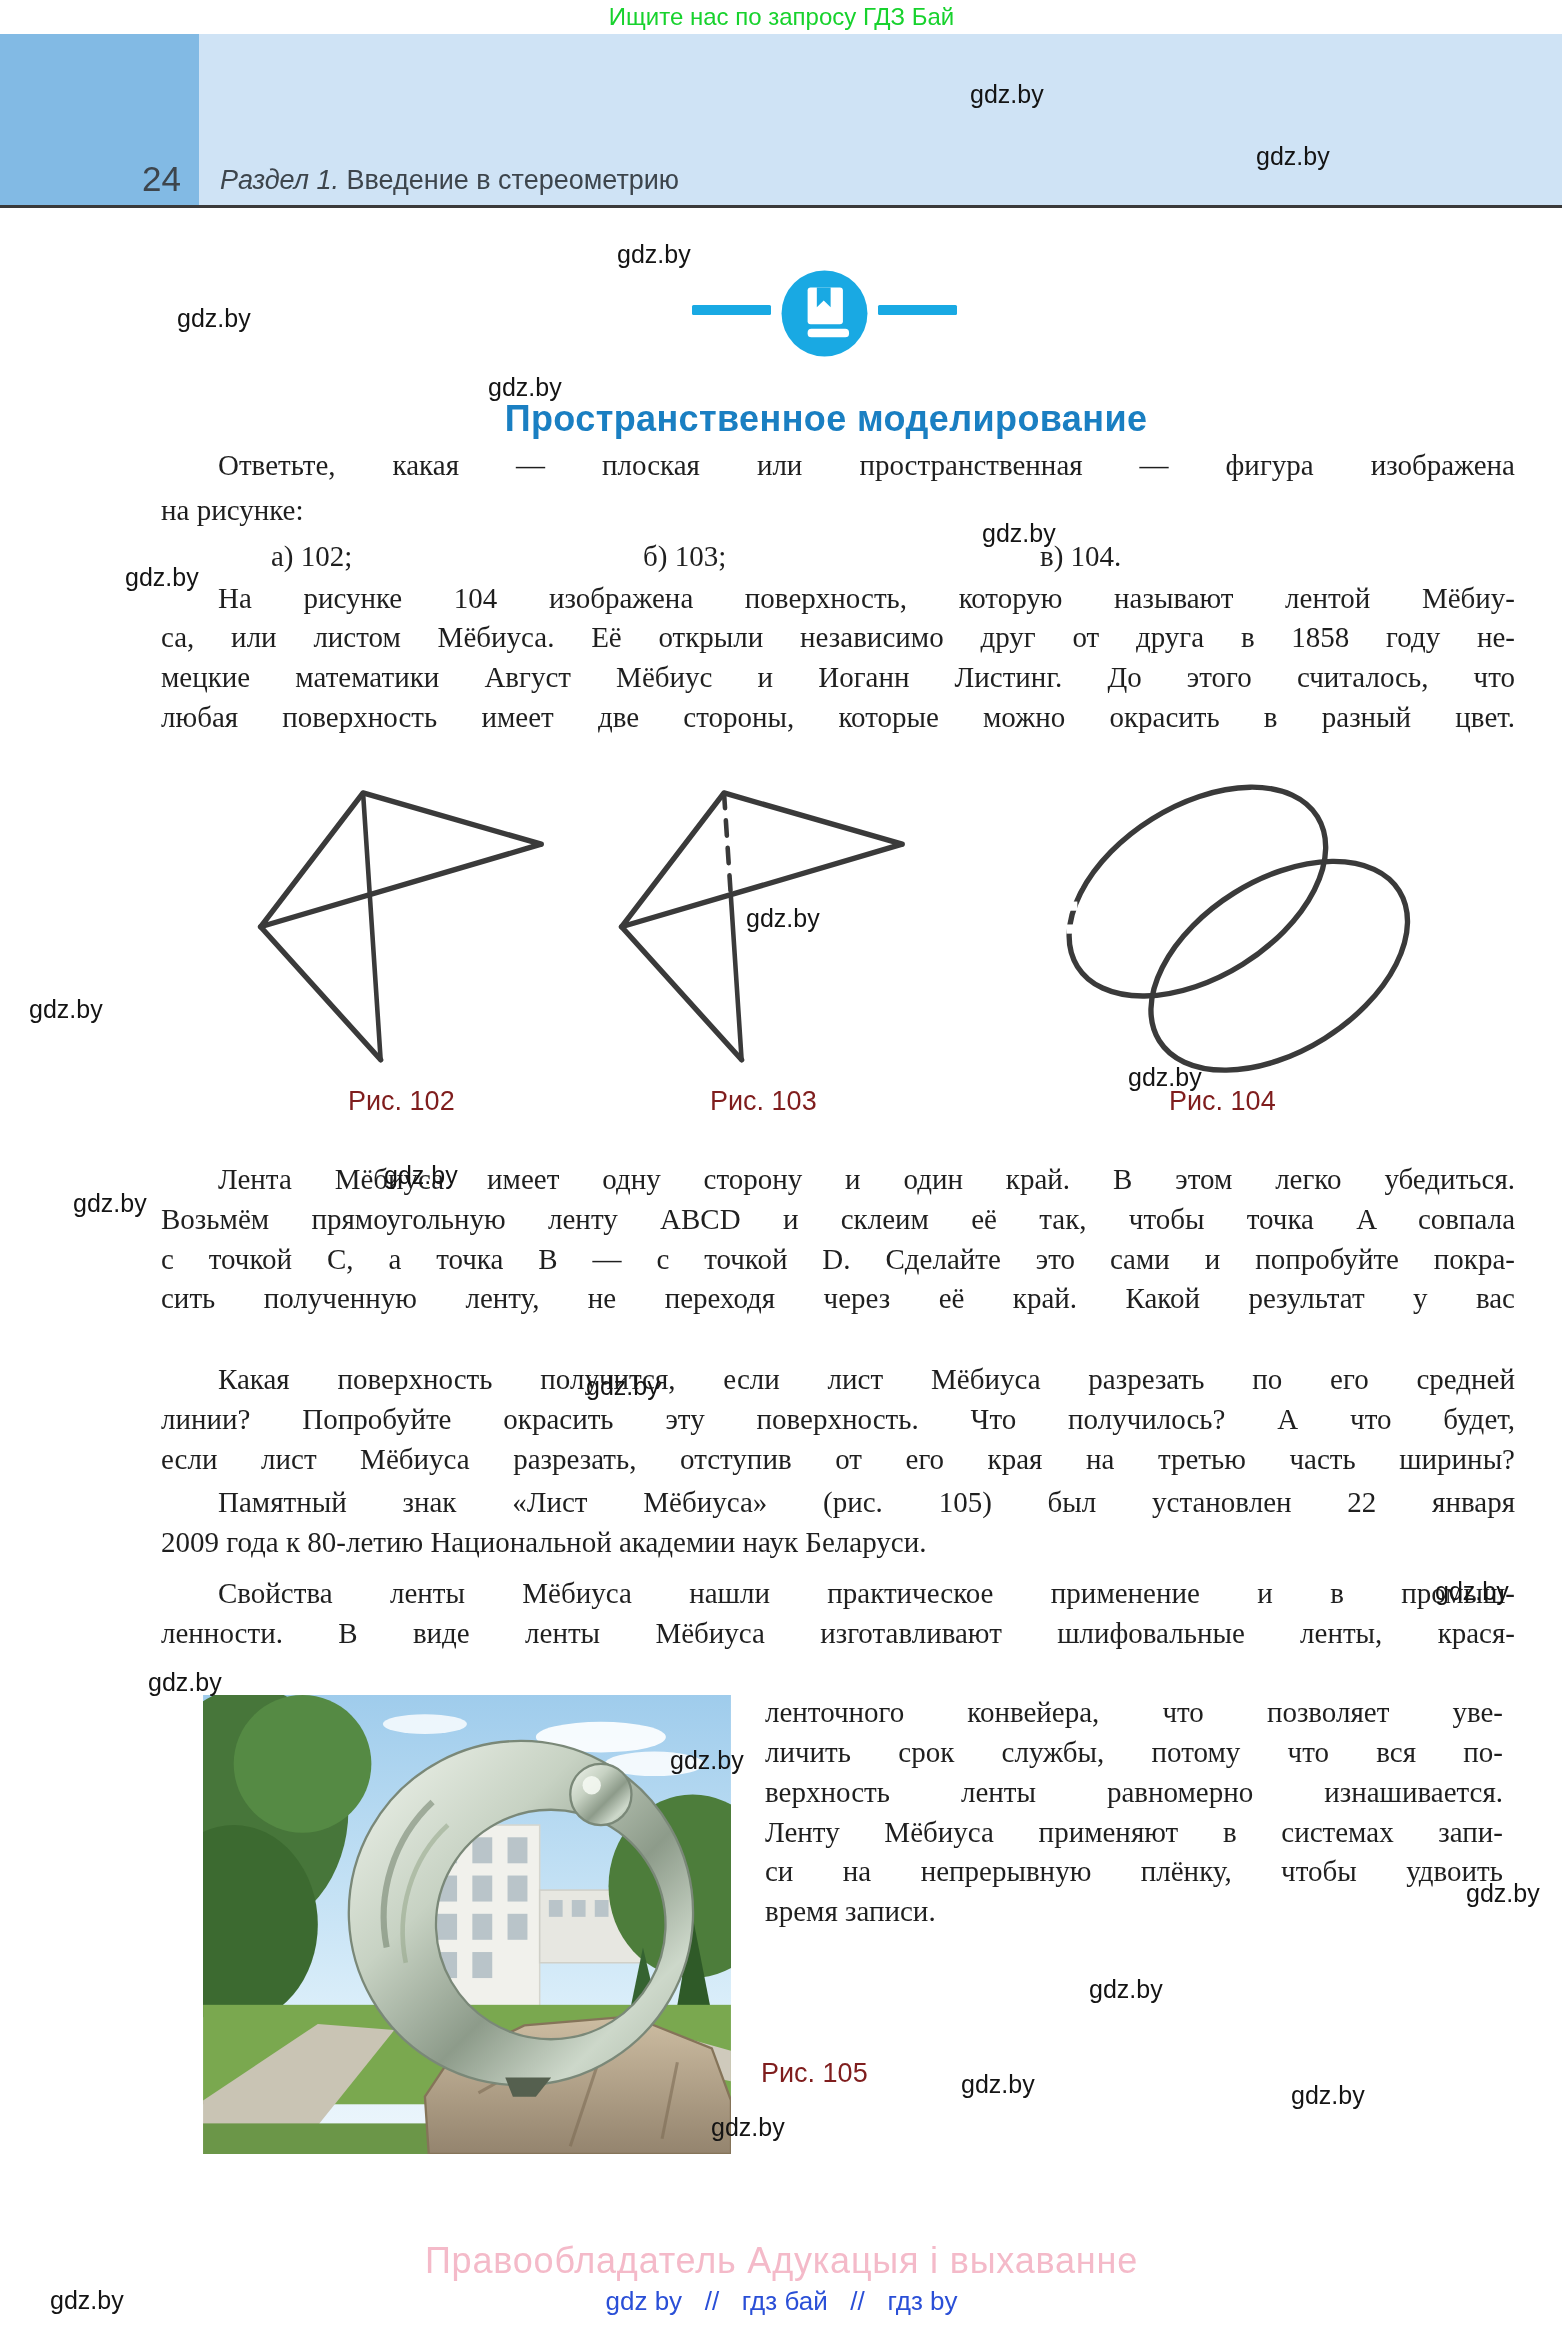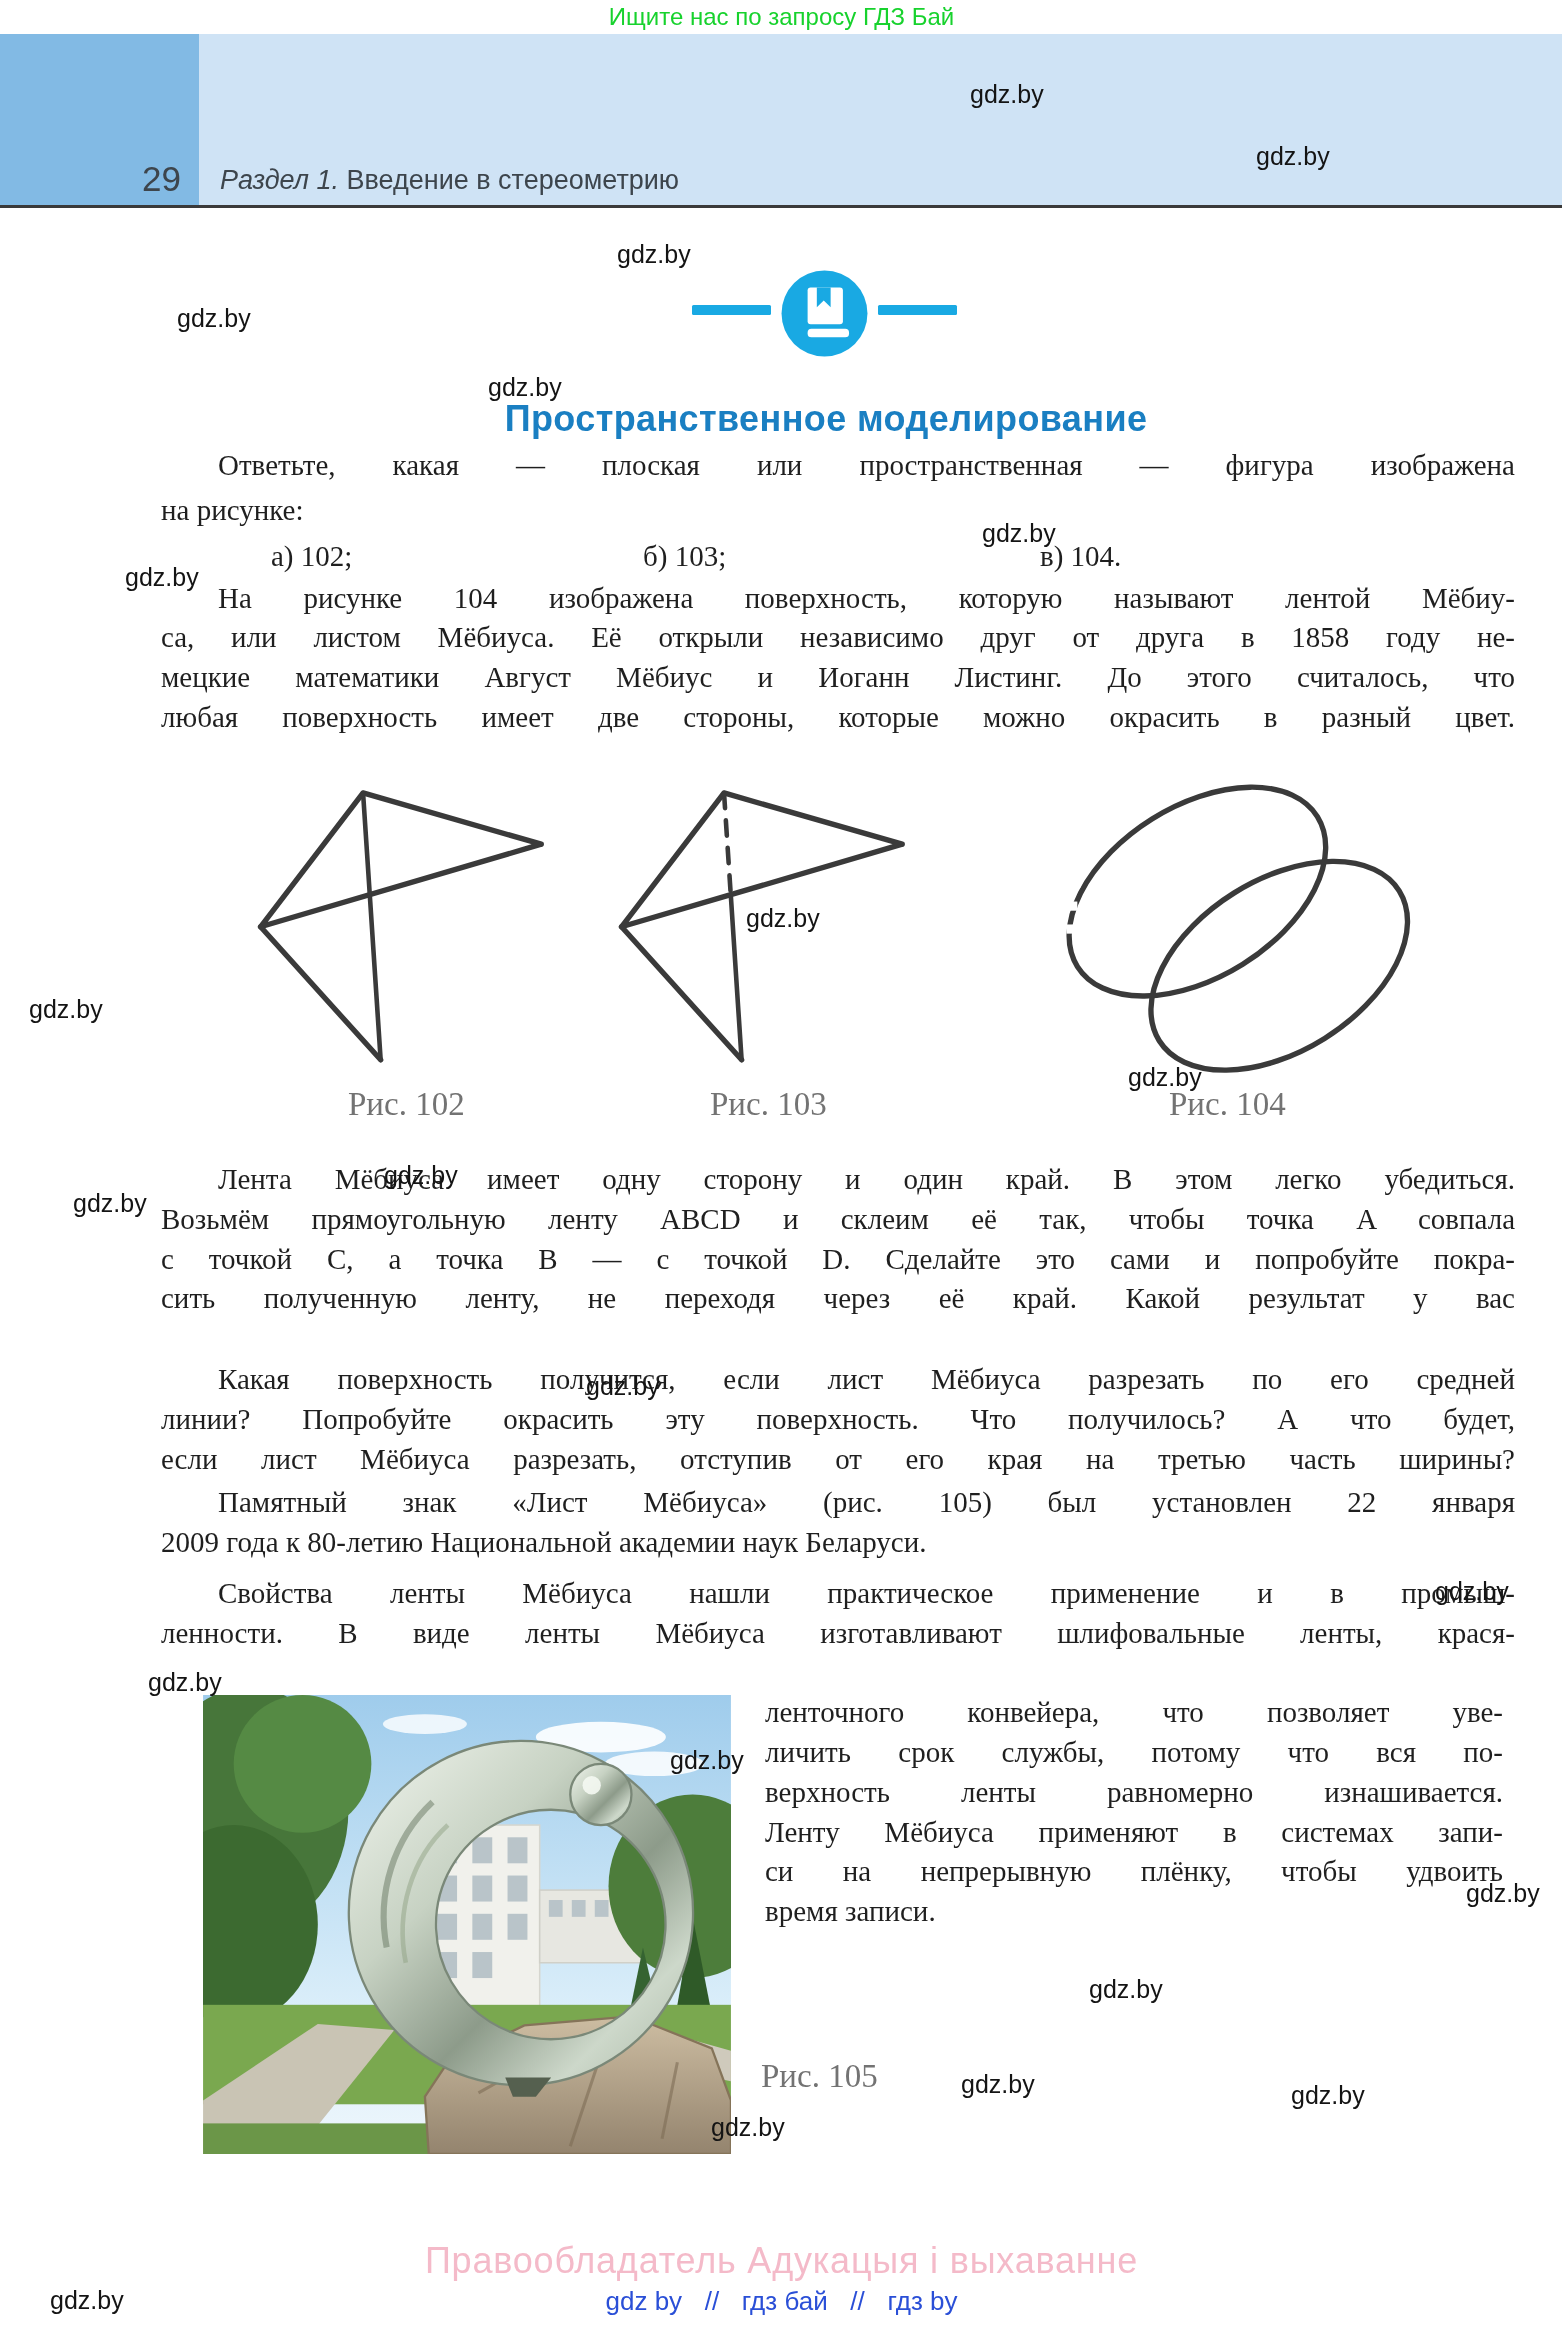--- a/index.html
+++ b/index.html
@@ -21,39 +21,39 @@
   .lesson-title{top:398px;left:149px;width:1354px;text-align:center;font-family:"Liberation Sans",sans-serif;
                 font-size:36px;font-weight:bold;color:#1a7fc2;letter-spacing:0.4px;}
   
   .bl{left:149px;width:1354px;font-size:29px;line-height:40px;box-sizing:border-box;white-space:normal;margin-left:12px;}
   .jl{text-align:justify;text-align-last:justify;}
   .ind{padding-left:57px;}
   .ans{font-size:29px;}
   
   .rl{left:765px;width:738px;font-size:29px;line-height:40px;box-sizing:border-box;}
   
-  .figcap{font-family:Liberation Serif, serif;font-size:33px;color:#737373;}
+  .figcap{font-family:Liberation Sans, sans-serif;font-size:27px;color:#7f1d1d;}
   .wm{position:absolute;font-family:"Liberation Sans",sans-serif;font-size:25px;color:#141414;}
   
   .pink{top:2240px;left:0;width:100%;text-align:center;font-family:"Liberation Sans",sans-serif;
         font-size:36px;color:#f4bac9;letter-spacing:0.8px;}
   .blinks{top:2286px;left:0;width:100%;text-align:center;font-family:"Liberation Sans",sans-serif;
           font-size:26px;color:#2a4fd7;}
   .blinks span{margin:0 7.7px;}
 </style>
 </head>
 <body>
 
 <div id="page">
 
   <div class="abs top-banner">Ищите нас по запросу ГДЗ Бай</div>
 
   <div class="abs hdr-bar"></div>
   <div class="abs hdr-box"></div>
-  <div class="abs hdr-num">29</div>
+  <div class="abs hdr-num">24</div>
   <div class="abs hdr-title">
     <span class="it">Раздел 1.</span>
     <span>Введение в стереометрию</span>
   </div>
 
   <div class="abs dash" style="left:692px;width:79px;"></div>
   <div class="abs dash" style="left:878px;width:79px;"></div>
   <svg class="abs" style="left:780px;top:269px;" width="89" height="89" viewBox="0 0 116 116">
     <circle cx="58" cy="58" r="56" fill="#19a9e3"></circle>
     <rect x="36" y="24" width="46" height="48" rx="4" fill="#ffffff"></rect>

